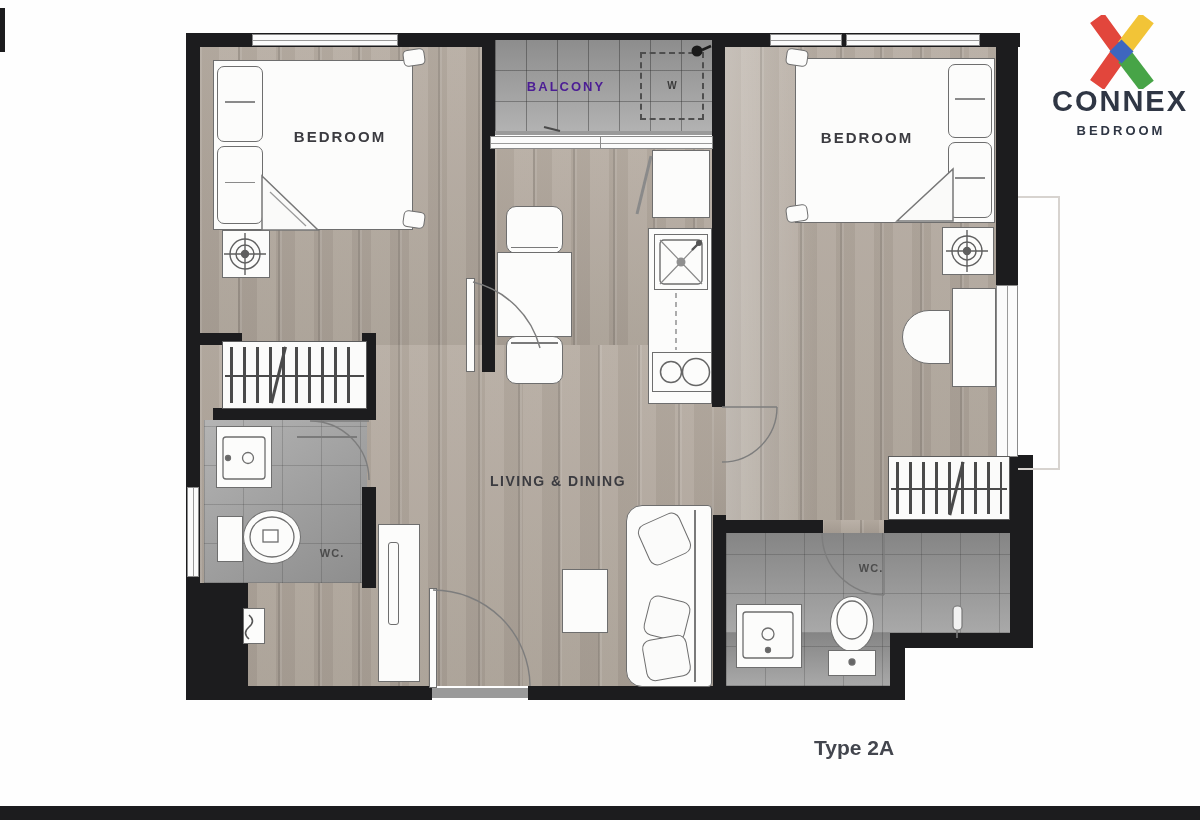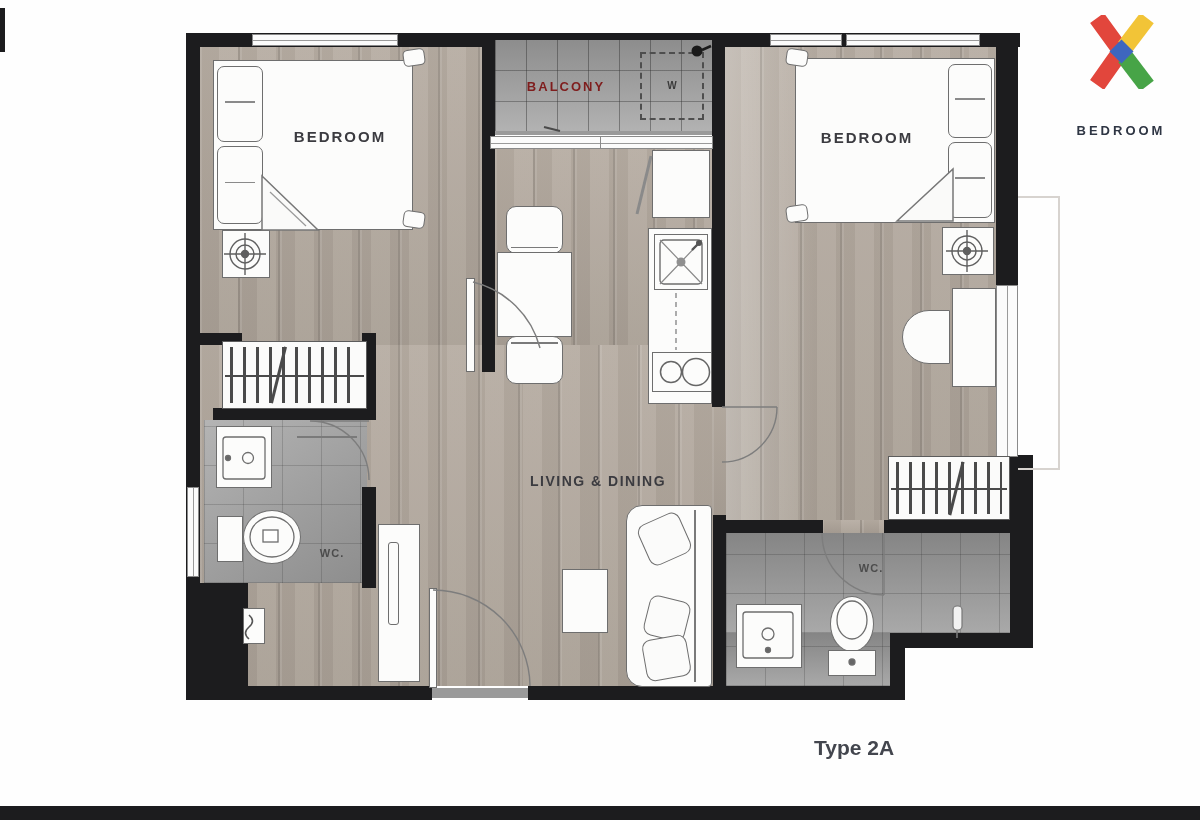--- a/index.html
+++ b/index.html
@@ -251,30 +251,31 @@
     <g>
       <circle cx="697" cy="51" r="5.5" fill="#1b1b1b"></circle>
       <path d="M 702,50 L 711,46" stroke="#1b1b1b" stroke-width="2.5"></path>
     </g>
 
     <path d="M 544,127 L 560,131" stroke="#4a4a4a" stroke-width="2"></path>
   </svg>
 
   <div class="lbl" style="left:340px;top:136px;font-size:15px;">BEDROOM</div>
   <div class="lbl" style="left:867px;top:137px;font-size:15px;">BEDROOM</div>
-  <div class="lbl" style="left:566px;top:86px;font-size:13px;color:#7f1d1d;">BALCONY</div>
+  <div class="lbl" style="left:566px;top:86px;font-size:13px;color:#4c1d95;">BALCONY</div>
   <div class="lbl" style="left:672px;top:85px;font-size:10px;letter-spacing:0;color:#3a3a3a;">W</div>
-  <div class="lbl" style="left:558px;top:481px;font-size:14px;letter-spacing:1.5px;margin-left:40px;">LIVING &amp; DINING</div>
+  <div class="lbl" style="left:558px;top:481px;font-size:14px;letter-spacing:1.5px;">LIVING &amp; DINING</div>
   <div class="lbl" style="left:332px;top:553px;font-size:11px;letter-spacing:1px;color:#4c4c4c;">WC.</div>
   <div class="lbl" style="left:871px;top:568px;font-size:11px;letter-spacing:1px;color:#4c4c4c;">WC.</div>
 
   <div class="lbl" style="left:854px;top:748px;font-size:21px;letter-spacing:0;color:#43464e;">Type 2A</div>
 
   <svg class="abs" style="left:1076px;top:15px;" width="90" height="74" viewBox="0 0 90 74">
     <path d="M 21,3 L 45,36 L 21,70" fill="none" stroke-width="17" stroke="#e2463c"></path>
     <path d="M 71,3 L 49,32" fill="none" stroke-width="17" stroke="#f2c437"></path>
     <path d="M 49,42 L 71,71" fill="none" stroke-width="17" stroke="#47a447"></path>
     <rect x="37" y="28" width="17" height="17" transform="rotate(45 45.5 36.5)" fill="#3e66bf"></rect>
   </svg>
+  <div class="logo-text" style="left:1120px;top:101px;font-size:29px;letter-spacing:2px;color:#2f3644;">CONNEX</div>
   <div class="logo-text" style="left:1121px;top:130px;font-size:13px;letter-spacing:3px;color:#2f3644;">BEDROOM</div>
 
   <div class="w" style="left:0;top:806px;width:1200px;height:14px;"></div>
 </div>
 
 </body></html>

